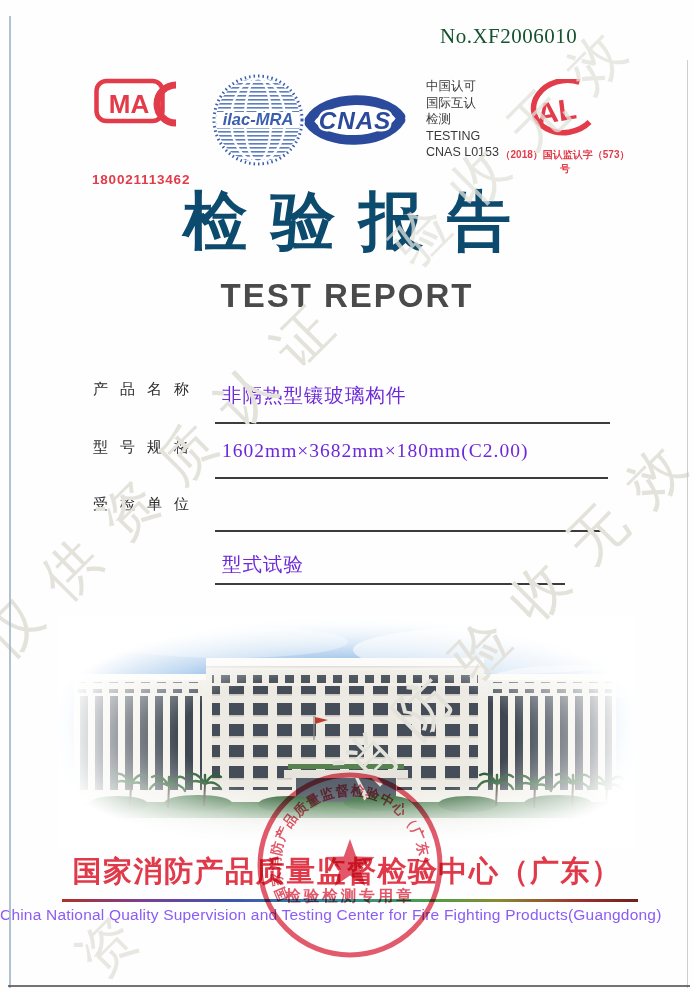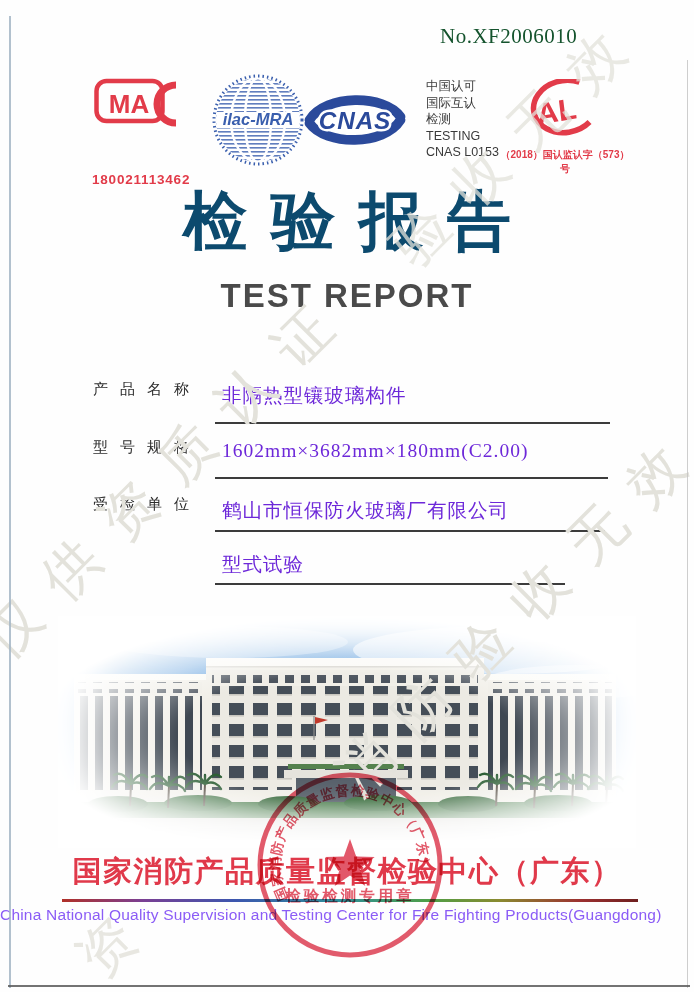--- a/index.html
+++ b/index.html
@@ -121,21 +121,20 @@
   <div class="abs fline" style="left:215px;top:422px;width:395px"></div>
 
   <div class="abs frow" style="top:438px">
     <span class="flabel">型号规格</span>
     <span class="fvalue">1602mm×3682mm×180mm(C2.00)</span>
   </div>
   <div class="abs fline" style="left:215px;top:477px;width:393px"></div>
 
   <div class="abs frow" style="top:495px">
     <span class="flabel">受检单位</span>
-    <span class="fvalue">鹤山市恒保防火玻璃厂有限公司</span>
   </div>
   <div class="abs fline" style="left:215px;top:530px;width:390px"></div>
 
   <div class="abs frow" style="top:549px">
     <span class="fvalue">型式试验</span>
   </div>
   <div class="abs fline" style="left:215px;top:583px;width:350px"></div>
 
   <div class="abs photo">
     <svg width="578" height="232" viewBox="0 0 578 232">

